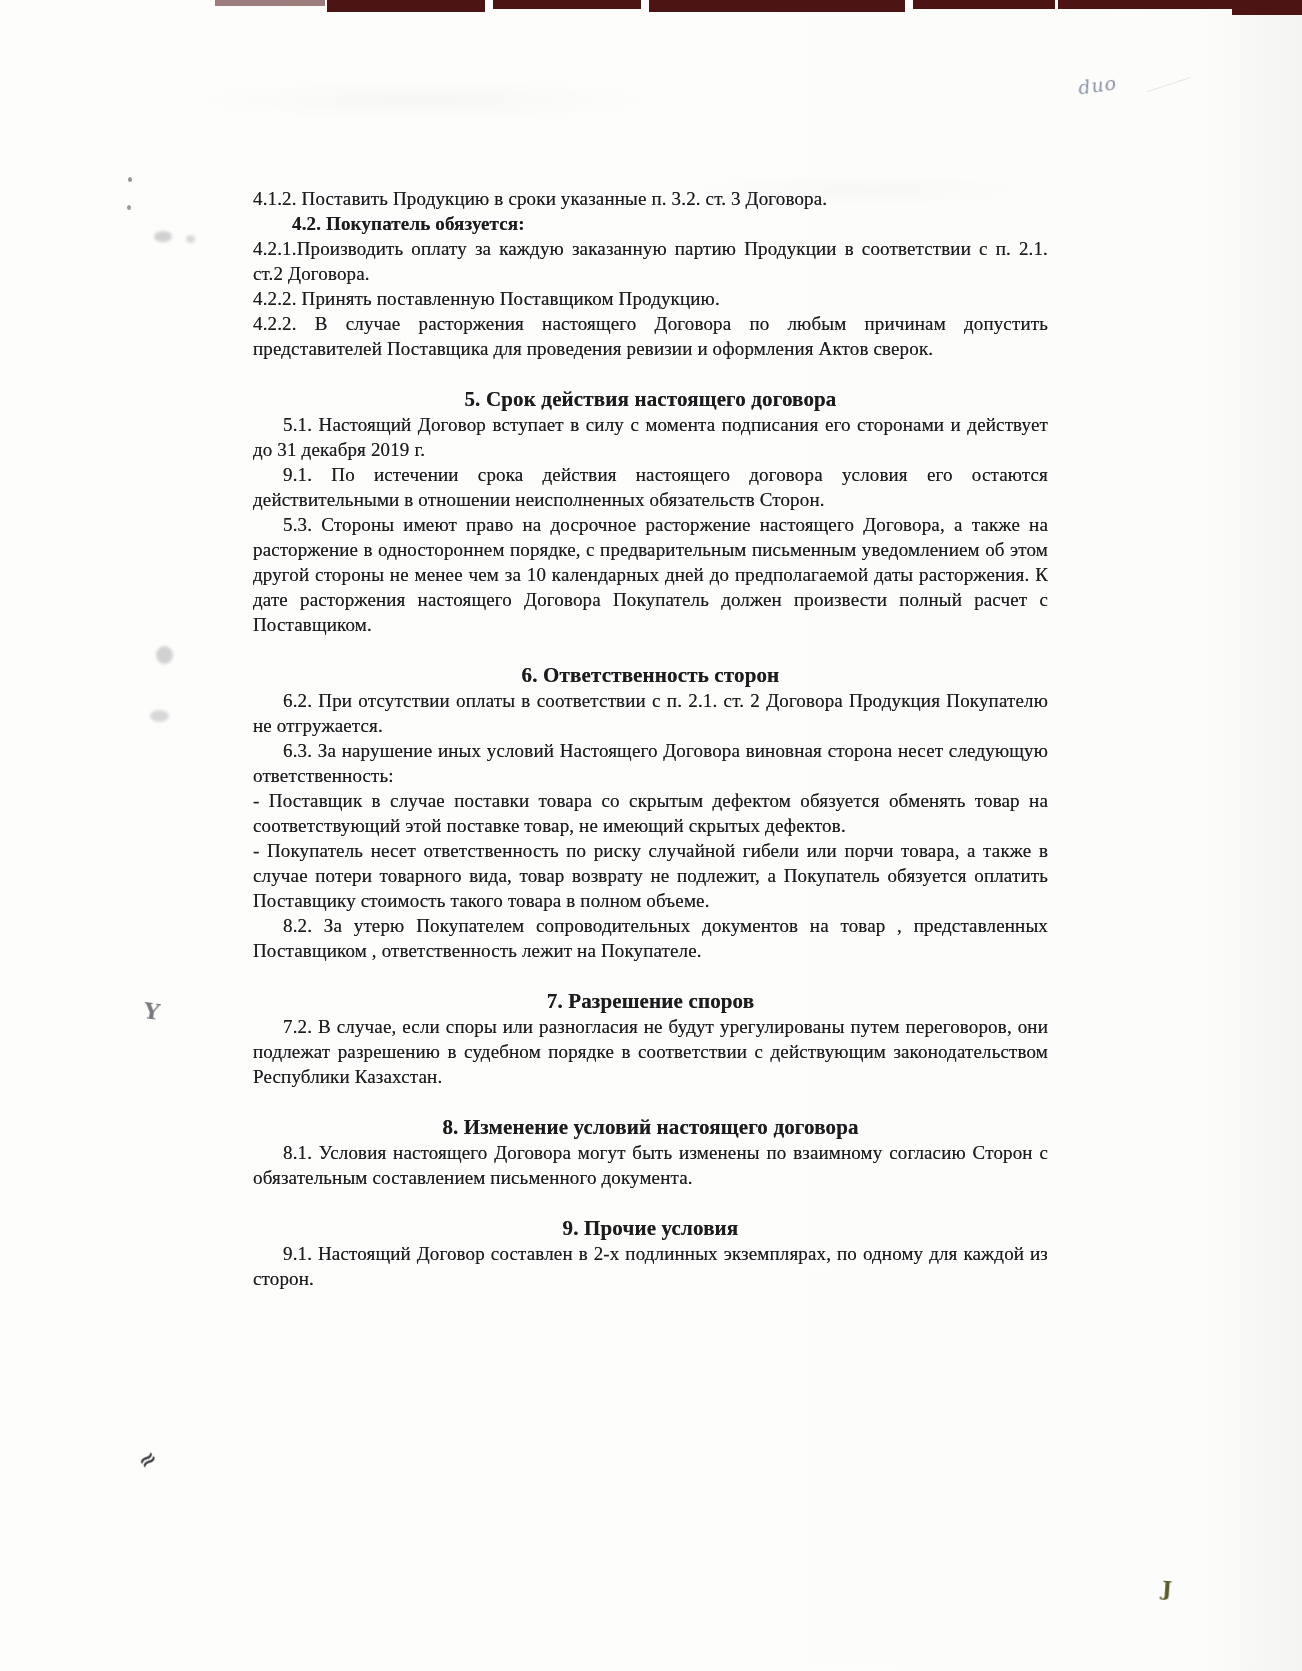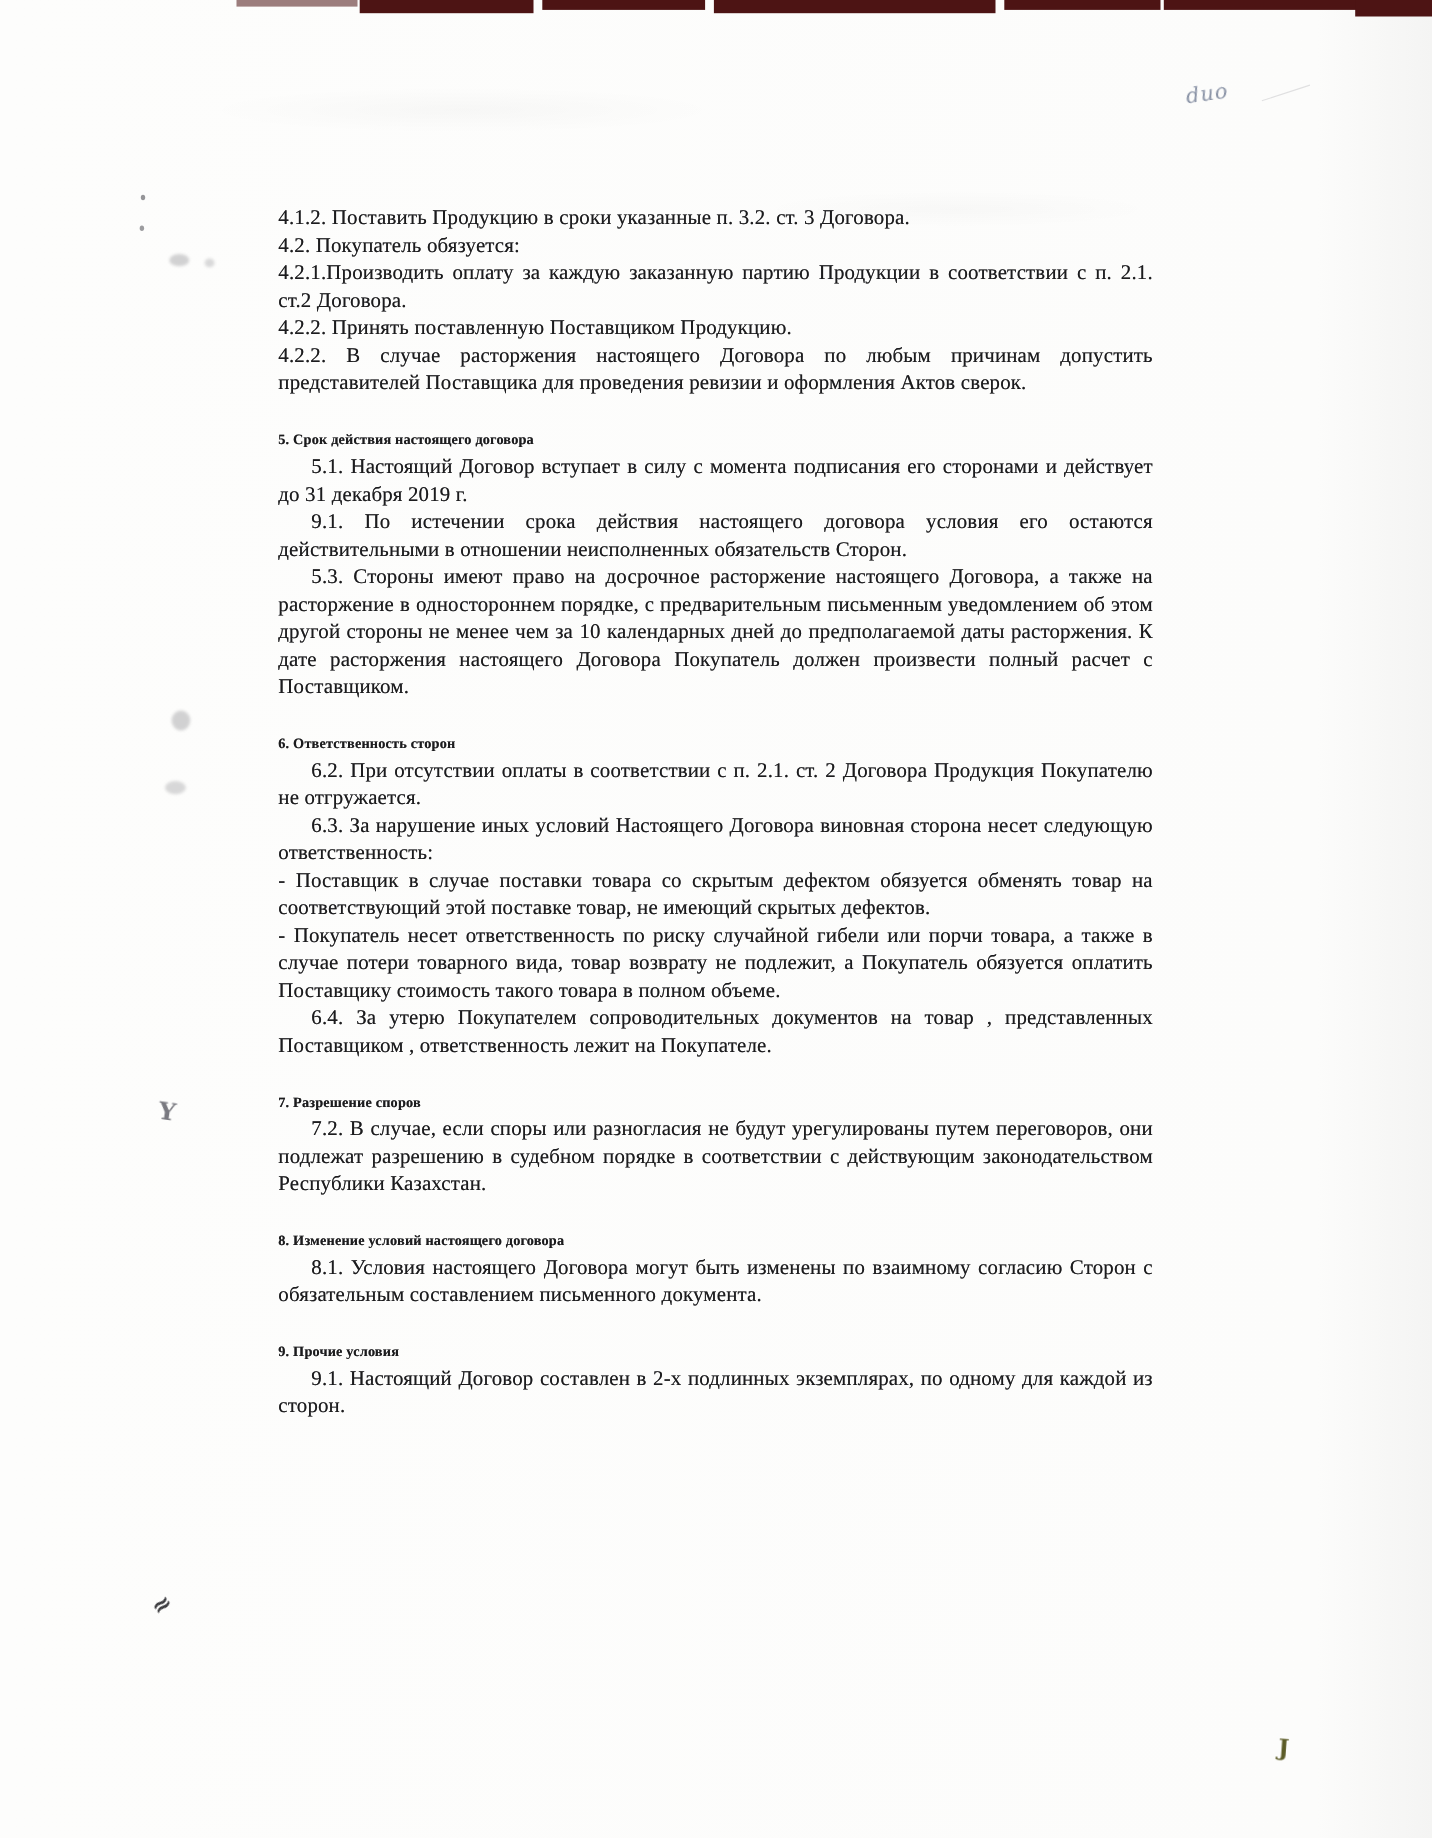--- a/index.html
+++ b/index.html
@@ -17,24 +17,24 @@
   
   .doc{
     position:absolute;left:253px;top:186px;width:795px;
     font-size:19px;line-height:25px;
     text-align:justify;
     letter-spacing:.15px;
     text-shadow:0 0 .6px rgba(20,20,24,.65);
   }
   .doc p{margin:0;}
   .para.indent{text-indent:30px;}
-  .para.bold{font-weight:normal;}
+  .para.bold{font-weight:bold;margin-left:39px;}
   .heading{
-    font-weight:bold;text-align:left;margin:26px 0 0 0;
-    font-size:13px;line-height:25px;
+    font-weight:bold;text-align:center;margin:26px 0 0 0;
+    font-size:21px;line-height:25px;
   }
   section{margin:0;}
   
   .edge{position:absolute;top:0;background:var(--edge,#4d1414);}
   .edge.e1{left:215px;width:110px;height:6px;opacity:.55;}
   .edge.e2{left:327px;width:158px;height:12px;}
   .edge.e3{left:493px;width:148px;height:9px;}
   .edge.e4{left:649px;width:256px;height:12px;}
   .edge.e5{left:913px;width:142px;height:9px;}
   .edge.e6{left:1058px;width:244px;height:9px;}
@@ -105,21 +105,21 @@
       <p class="para indent">9.1. По истечении срока действия настоящего договора условия его остаются действительными в отношении неисполненных обязательств Сторон.</p>
       <p class="para indent">5.3. Стороны имеют право на досрочное расторжение настоящего Договора, а также на расторжение в одностороннем порядке, с предварительным письменным уведомлением об этом другой стороны не менее чем за 10 календарных дней до предполагаемой даты расторжения. К дате расторжения настоящего Договора Покупатель должен произвести полный расчет с Поставщиком.</p>
     </section>
 
     <section>
       <h2 class="heading">6. Ответственность сторон</h2>
       <p class="para indent">6.2. При отсутствии оплаты в соответствии с п. 2.1. ст. 2 Договора Продукция Покупателю не отгружается.</p>
       <p class="para indent">6.3. За нарушение иных условий Настоящего Договора виновная сторона несет следующую ответственность:</p>
       <p class="para">- Поставщик в случае поставки товара со скрытым дефектом обязуется обменять товар на соответствующий этой поставке товар, не имеющий скрытых дефектов.</p>
       <p class="para">- Покупатель несет ответственность по риску случайной гибели или порчи товара, а также в случае потери товарного вида, товар возврату не подлежит, а Покупатель обязуется оплатить Поставщику стоимость такого товара в полном объеме.</p>
-      <p class="para indent">6.4. За утерю Покупателем сопроводительных документов на товар , представленных Поставщиком , ответственность лежит на Покупателе.</p>
+      <p class="para indent">8.2. За утерю Покупателем сопроводительных документов на товар , представленных Поставщиком , ответственность лежит на Покупателе.</p>
     </section>
 
     <section>
       <h2 class="heading">7. Разрешение споров</h2>
       <p class="para indent">7.2. В случае, если споры или разногласия не будут урегулированы путем переговоров, они подлежат разрешению в судебном порядке в соответствии с действующим законодательством Республики Казахстан.</p>
     </section>
 
     <section>
       <h2 class="heading">8. Изменение условий настоящего договора</h2>
       <p class="para indent">8.1. Условия настоящего Договора могут быть изменены по взаимному согласию Сторон с обязательным составлением письменного документа.</p>

